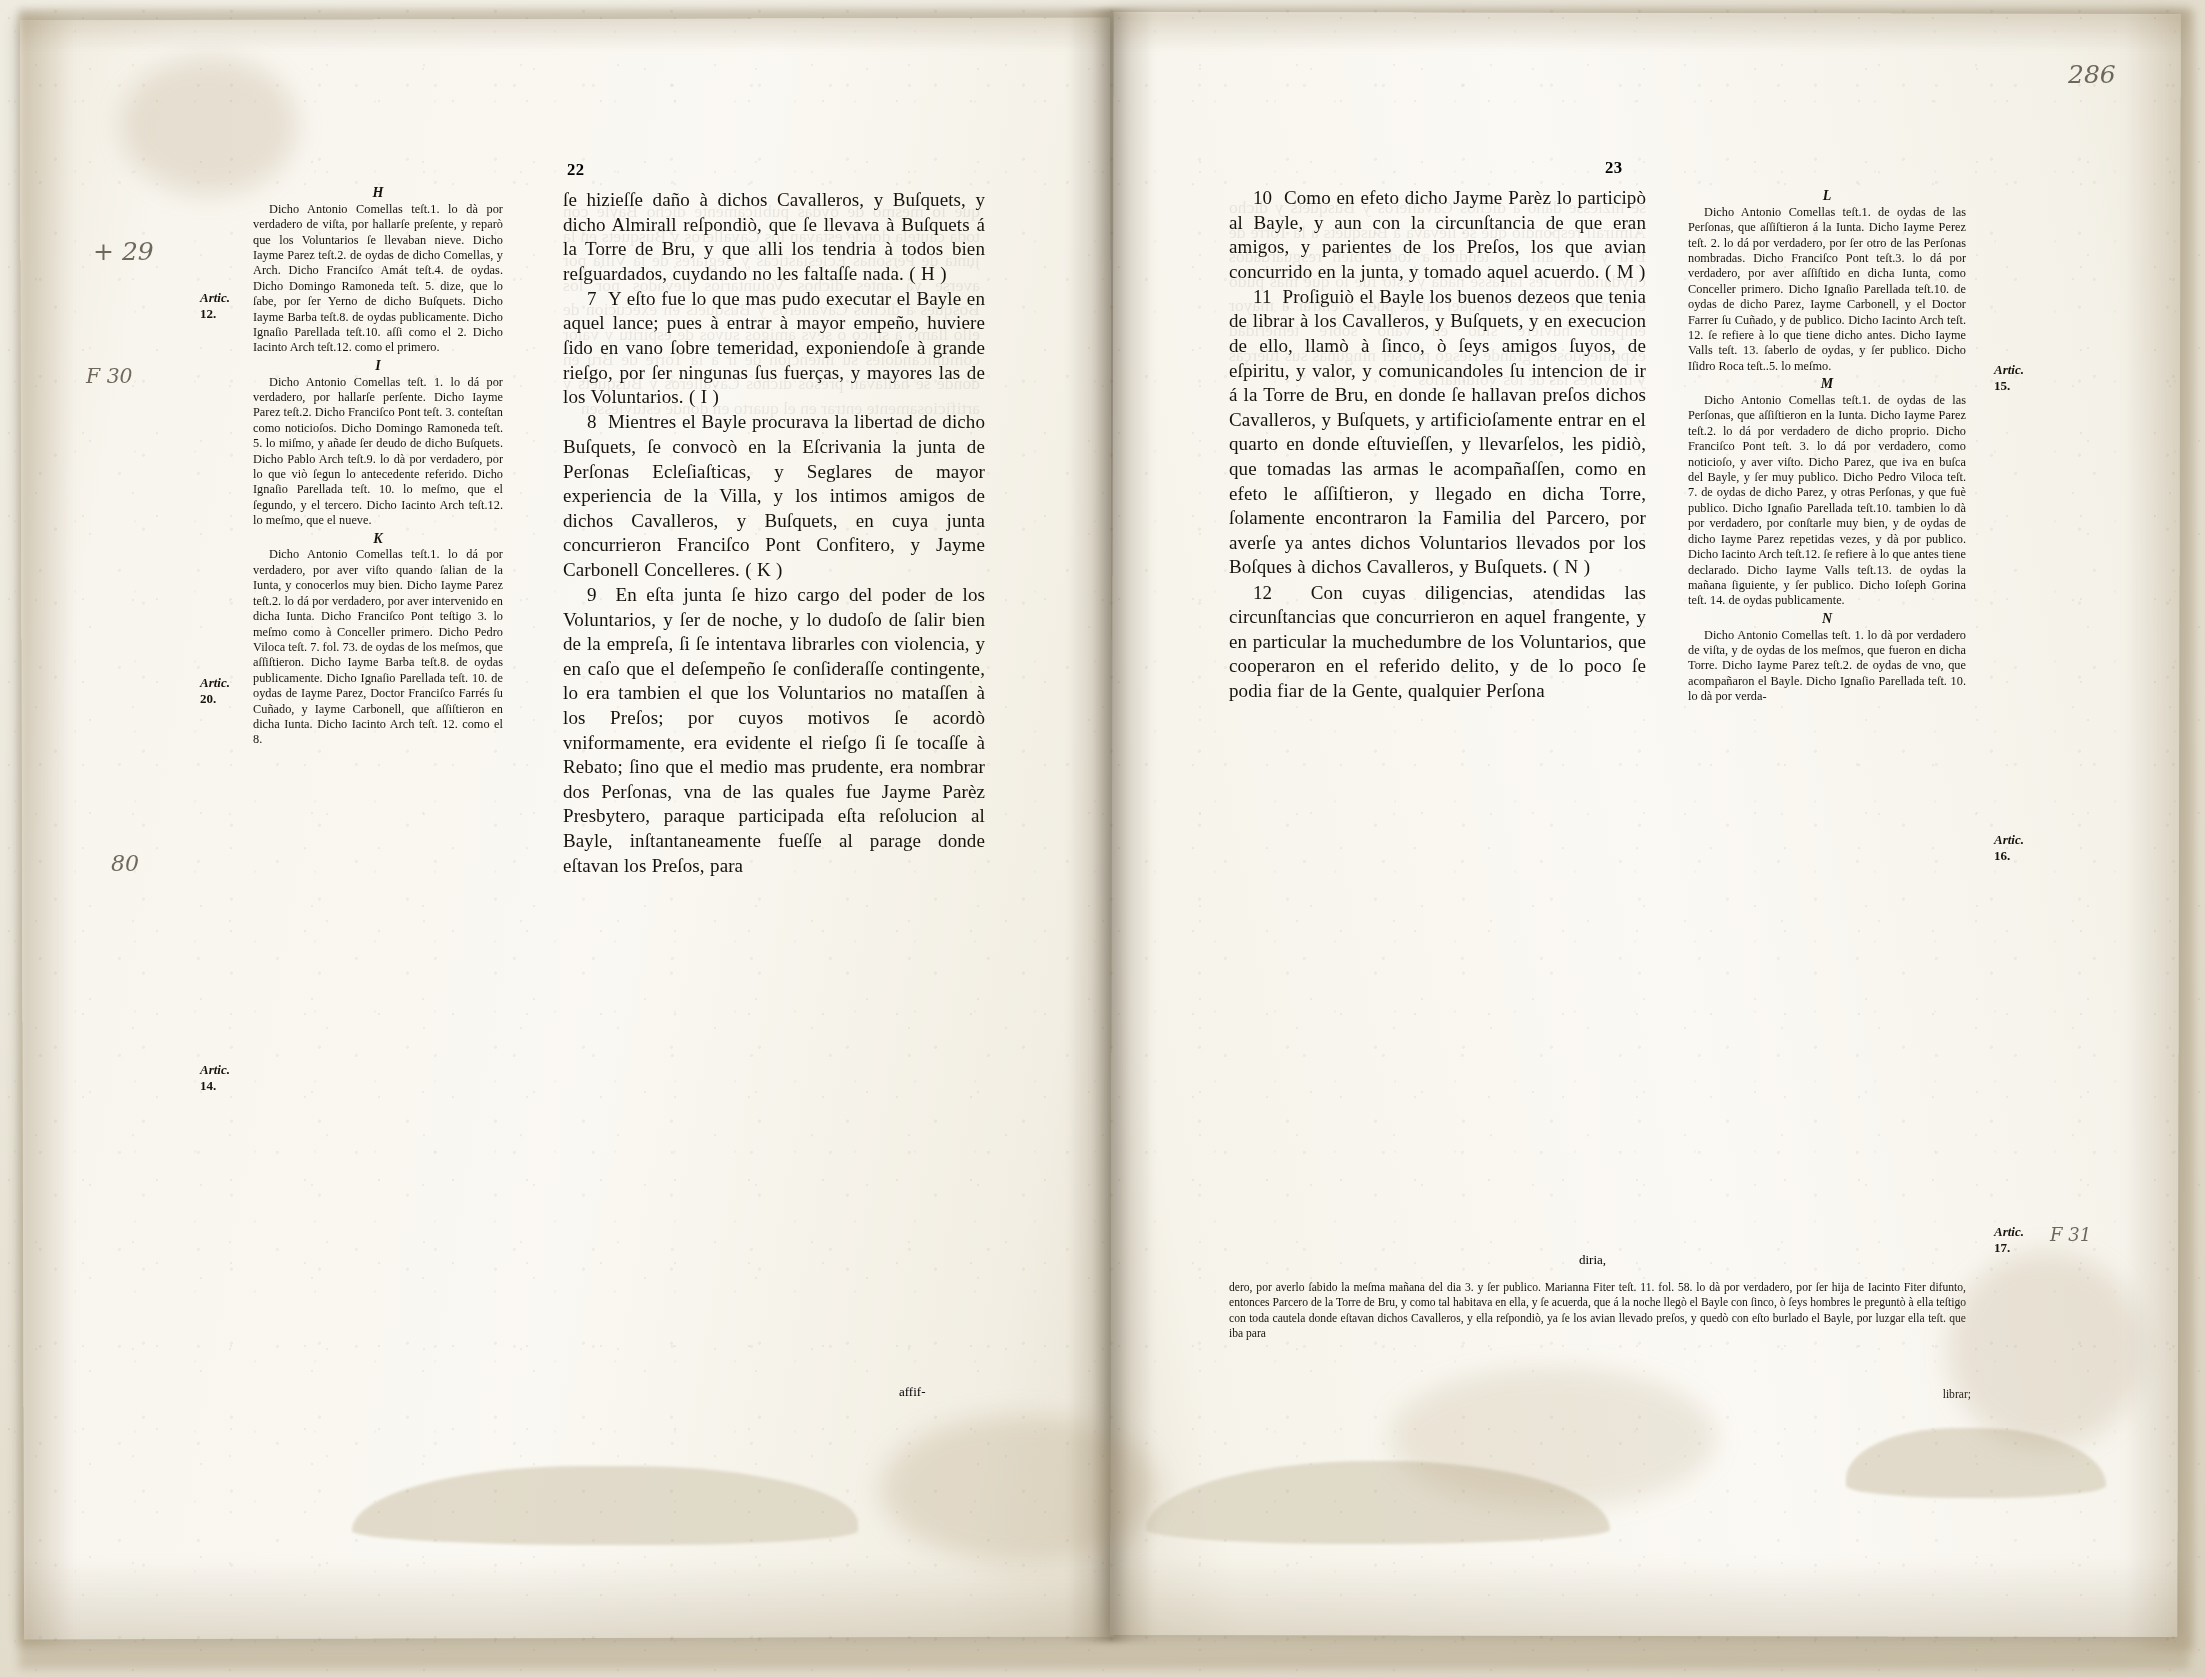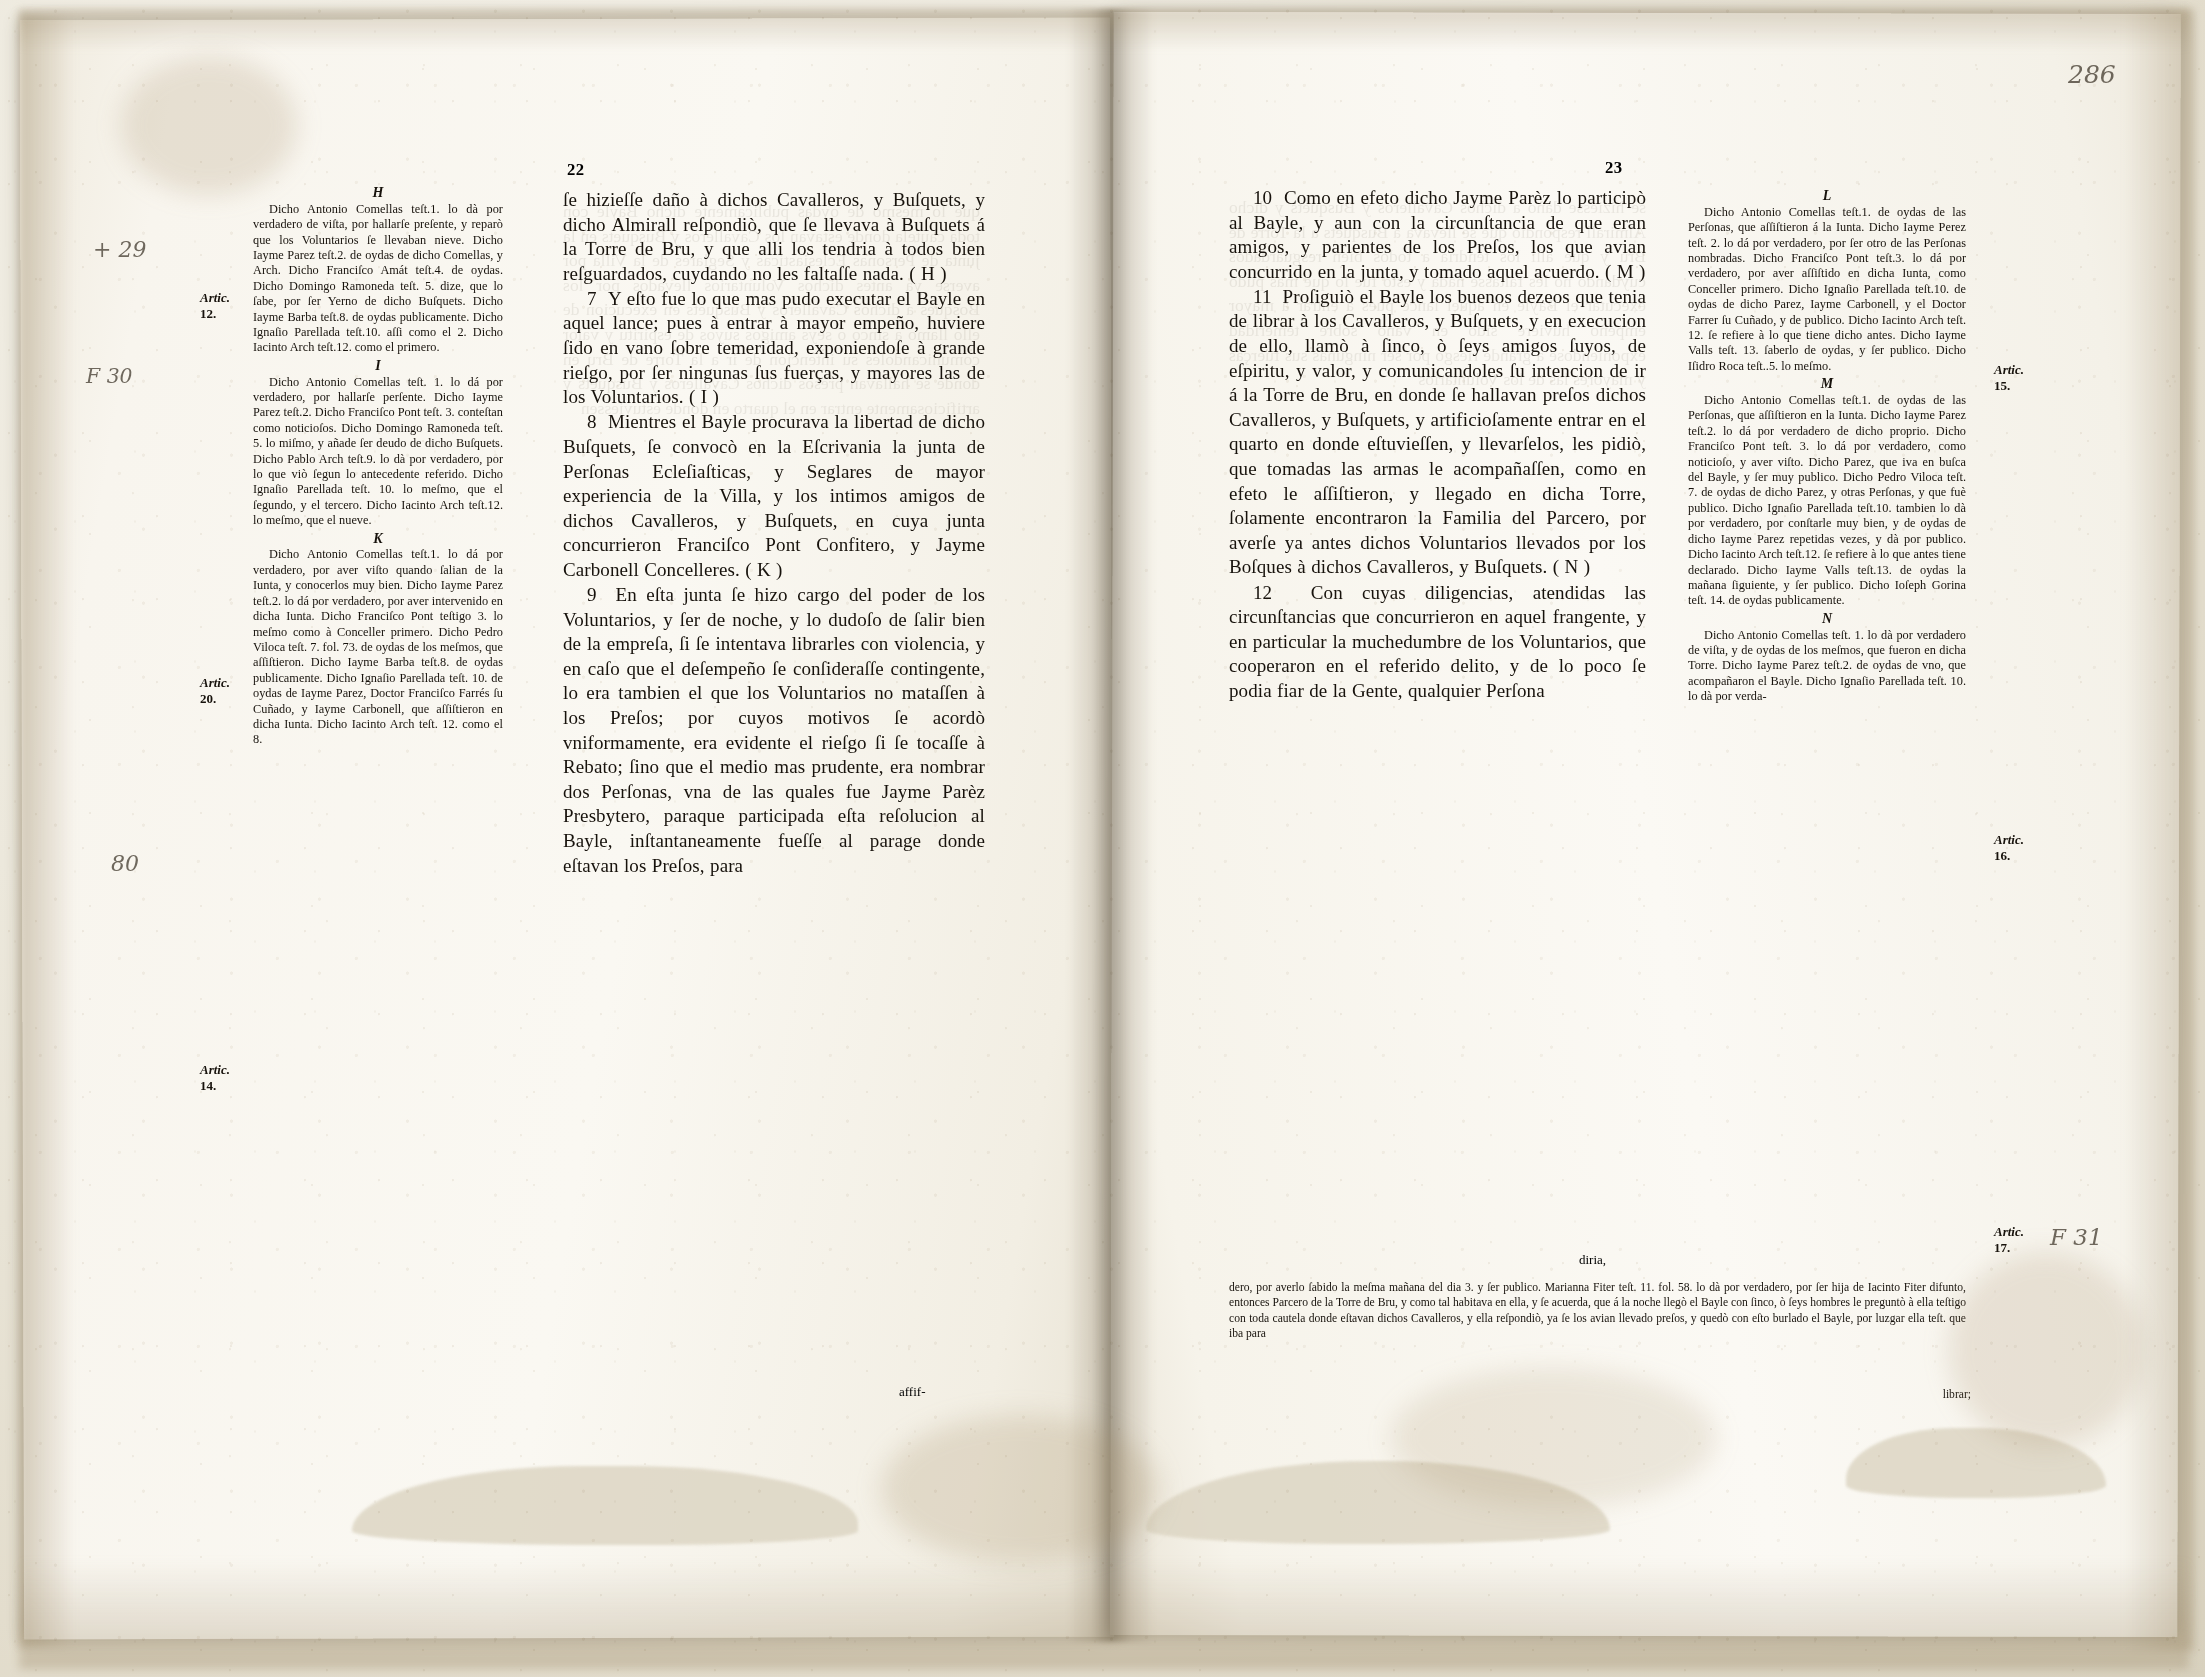--- a/index.html
+++ b/index.html
@@ -193,24 +193,24 @@
 
   <div class="footnote" style="left:1229px;top:1280px;width:737px;">
     <span>dero, por averlo ſabido la meſma mañana del dia 3. y ſer publico. Marianna Fiter teſt. 11. fol. 58. lo dà por verdadero, por ſer hija de Iacinto Fiter difunto, entonces Parcero de la Torre de Bru, y como tal habitava en ella, y ſe acuerda, que á la noche llegò el Bayle con ſinco, ò ſeys hombres le preguntò à ella teſtigo con toda cautela donde eſtavan dichos Cavalleros, y ella reſpondiò, ya ſe los avian llevado preſos, y quedò con eſto burlado el Bayle, por luzgar ella teſt. que iba para</span>
   </div>
   <div class="footnote" style="left:1897px;top:1387px;width:74px;text-align:right;">
     <span>librar;</span>
   </div>
 
   <div class="hand" style="left:2068px;top:60px;font-size:25px;">286</div>
 
-  <div class="hand" style="left:93px;top:237px;font-size:22px;">+ 29</div>
+  <div class="hand" style="left:93px;top:237px;font-size:25px;">+ 29</div>
   <div class="hand" style="left:86px;top:364px;font-size:20.4px;">F 30</div>
   <div class="hand" style="left:111px;top:851px;font-size:22px;">80</div>
-  <div class="hand" style="left:2050px;top:1224px;font-size:23px;">F 31</div>
+  <div class="hand" style="left:2050px;top:1224px;font-size:18px;">F 31</div>
 
   <div class="ghost" style="left:563px;top:199px;width:417px;height:1159px;text-align:justify;">
     que lo mesmo de oydas publicamente dicho Bayle con toda cautela donde estavan
     los Cavalleros y Busquets en la junta de Personas Eclesiasticas y Seglares de la Villa
     por averse ya antes dichos Voluntarios llevados por los Bosques a dichos Cavalleros
     y Busquets en execucion de ello llamo a sinco o seys amigos suyos de espiritu y valor
     comunicandoles su intencion de ir a la Torre de Bru en donde se hallavan presos
     dichos Cavalleros y Busquets y artificiosamente entrar en el quarto en donde estuviessen
   </div>
   <div class="ghost" style="left:1229px;top:195px;width:417px;height:1113px;text-align:justify;">

